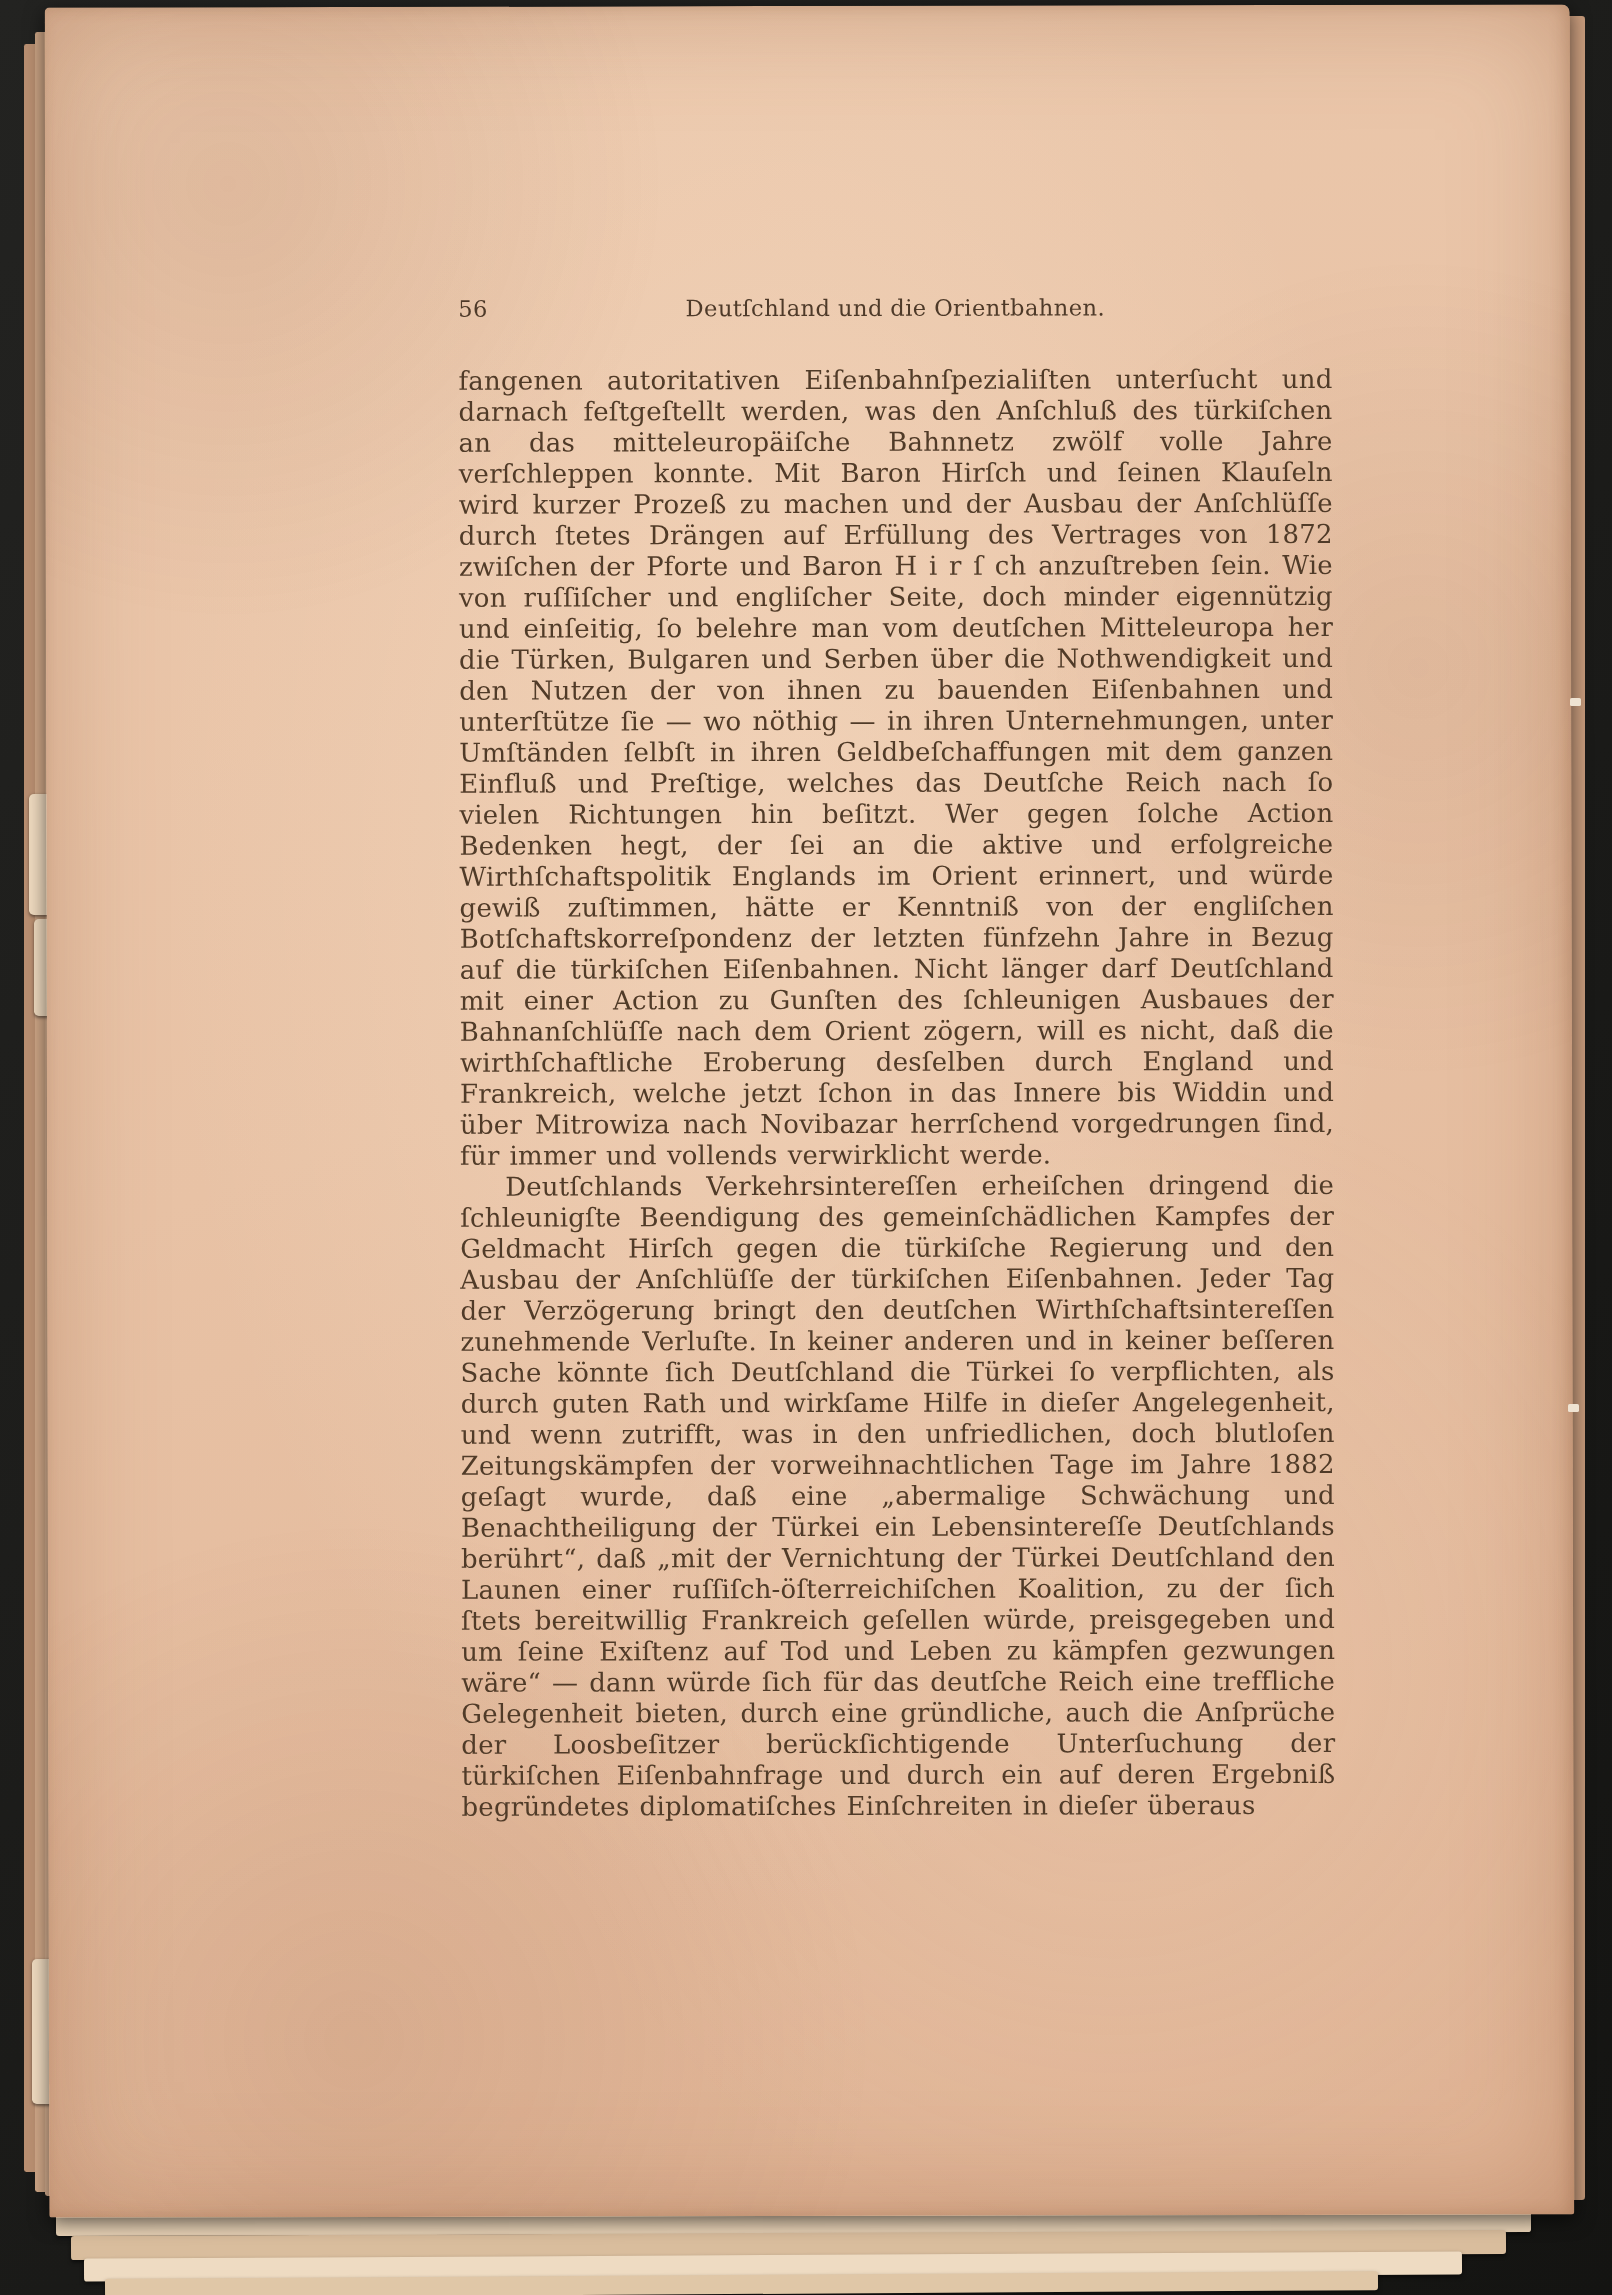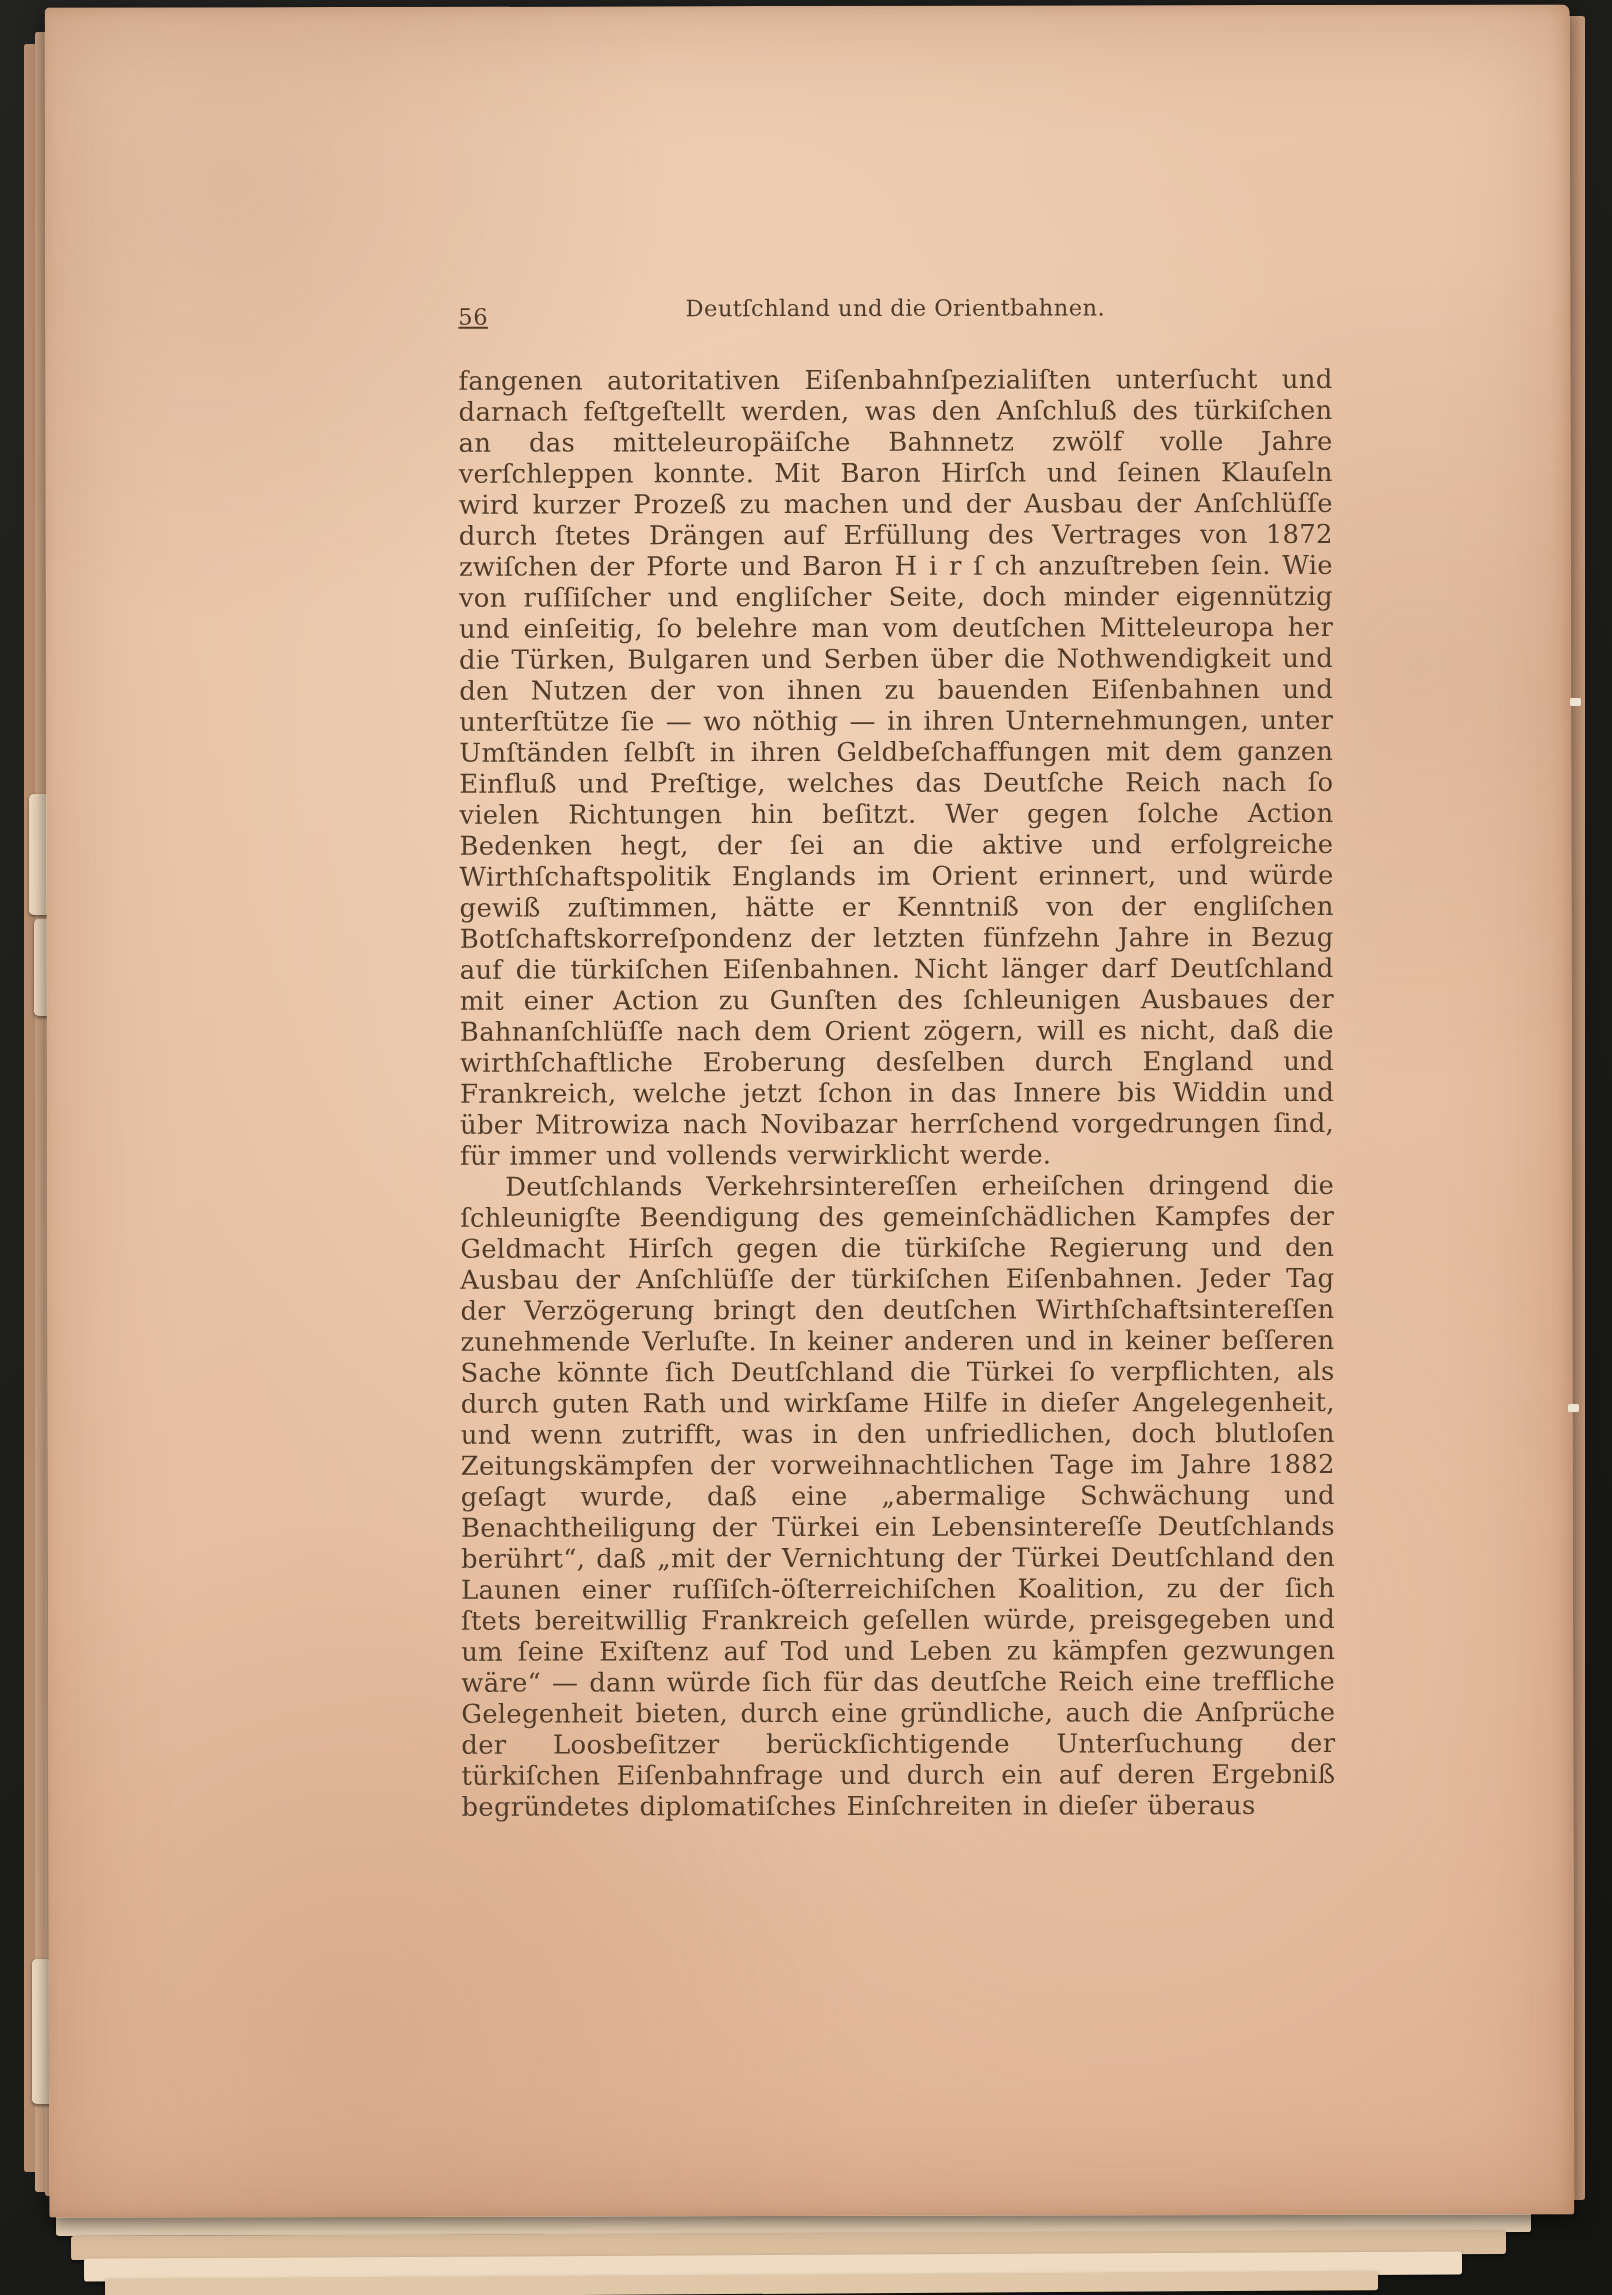--- a/index.html
+++ b/index.html
@@ -107,22 +107,21 @@
     position: relative;
     width: 100%;
     height: 35px;
     font-size: 22.6px;
     letter-spacing: 0.4px;
     margin-bottom: 35px;
   }
   .page-number {
     position: absolute;
     left: 0;
-    top: 8px;
-    text-decoration: underline;
+    top: 0;
   }
   .running-title {
     display: block;
     text-align: center;
   }
 
   .body-text p {
     margin: 0;
     font-size: 26px;
     line-height: 31px;

